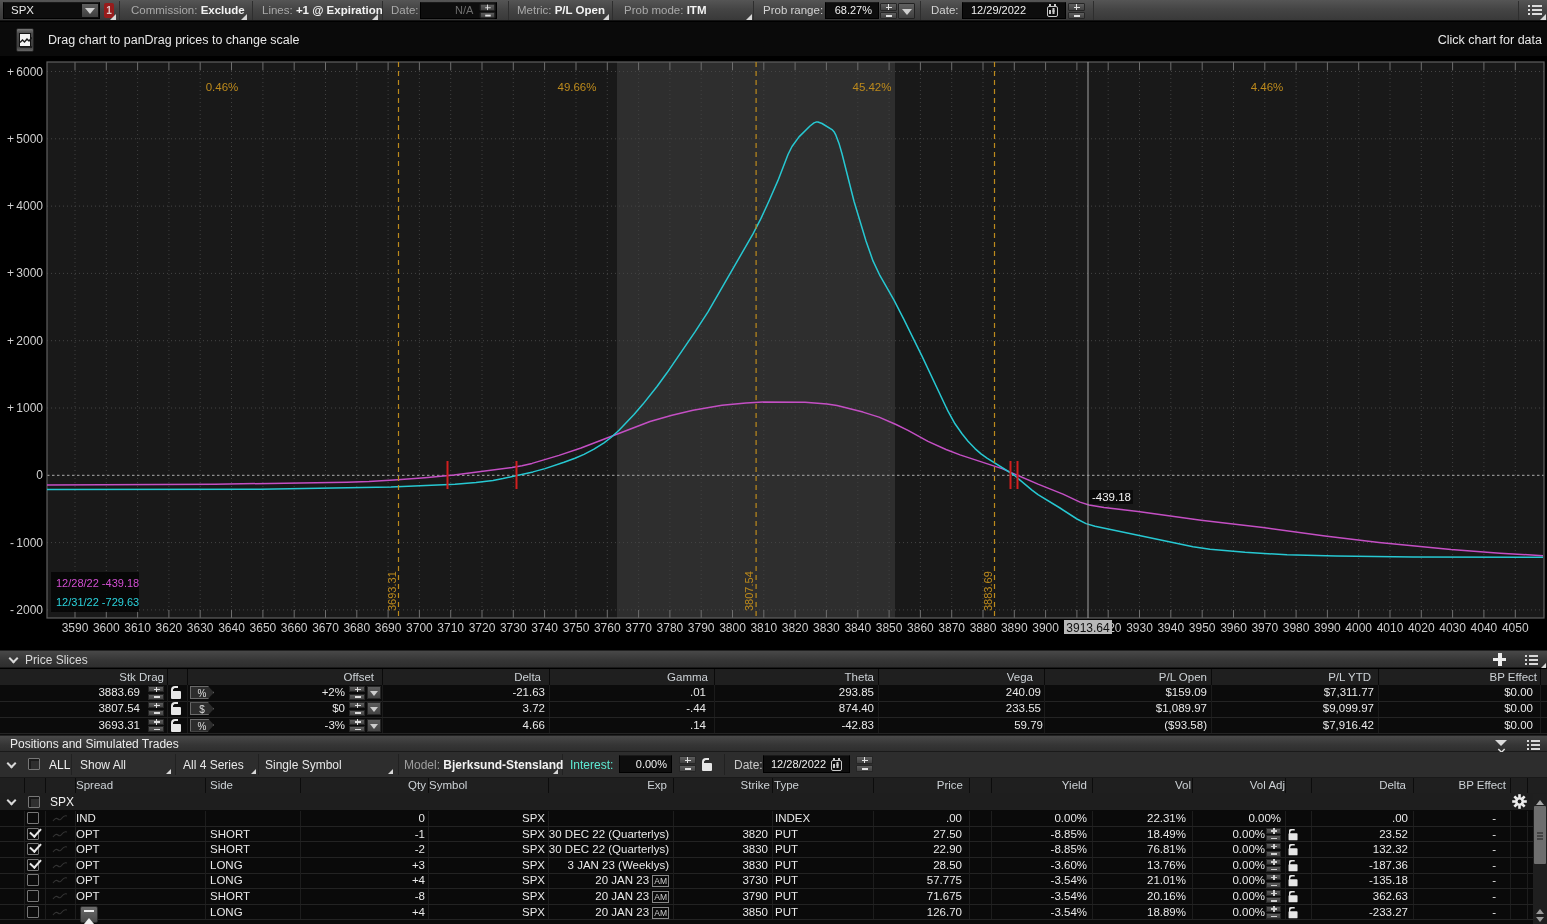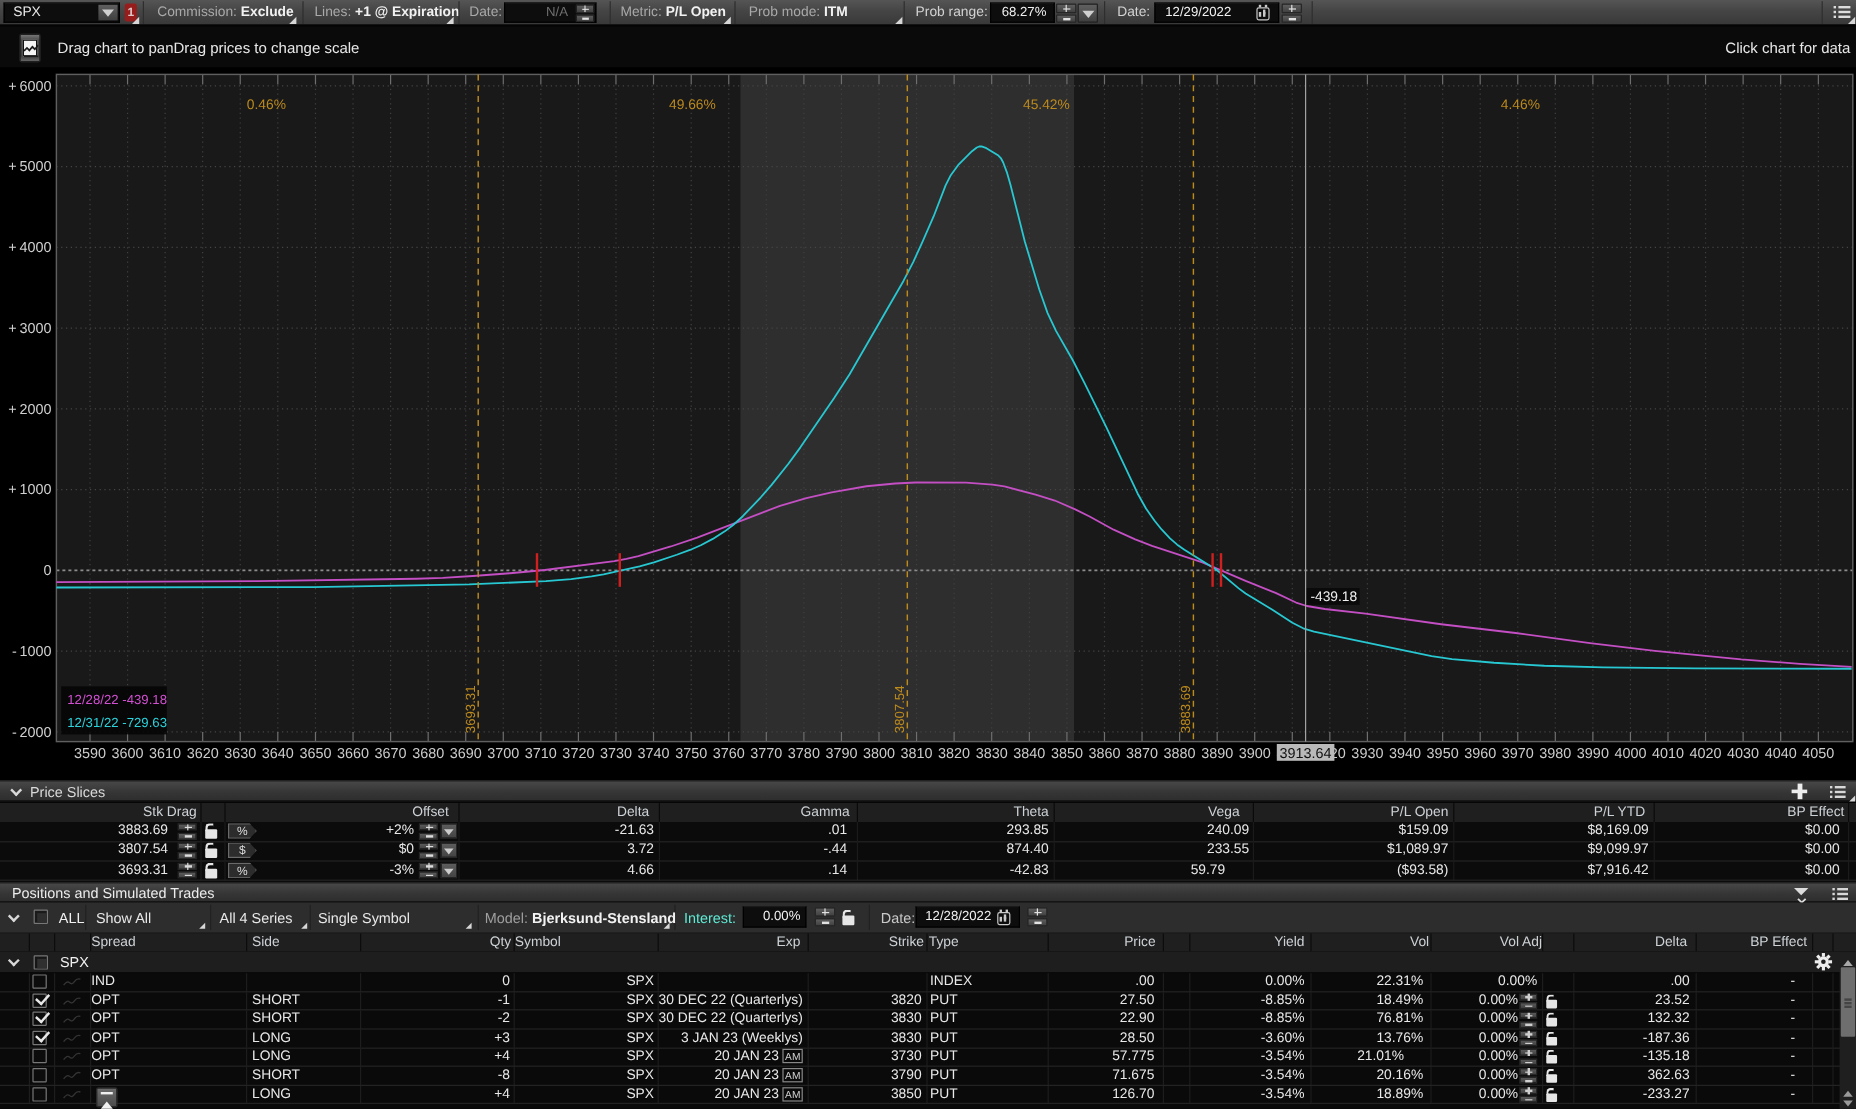--- a/index.html
+++ b/index.html
@@ -398,21 +398,21 @@
         <div style="position:absolute;left:4.5px;top:1.5px;width:6px;height:1.5px;background:#ddd"></div>
       </div>
       <div style="position:absolute;left:367px;top:1px;width:14px;height:13px;background:linear-gradient(#5d5d5d,#434343);border:1px solid #262626">
         <div style="position:absolute;left:2px;top:4px;border:4.5px solid transparent;border-top:5.5px solid #ccc"></div>
       </div>
       <div class="cell" style="right:1002px;top:1px">-21.63</div>
       <div class="cell" style="right:841px;top:1px">.01</div>
       <div class="cell" style="right:673px;top:1px">293.85</div>
       <div class="cell" style="right:506px;top:1px">240.09</div>
       <div class="cell" style="right:340px;top:1px">$159.09</div>
-      <div class="cell" style="right:173px;top:1px">$8,169.09</div>
+      <div class="cell" style="right:173px;top:1px">$7,311.77</div>
       <div class="cell" style="right:14px;top:1px">$0.00</div>
       <div style="position:absolute;left:167px;top:0;width:1px;height:16px;background:#1b1b1b"></div>
       <div style="position:absolute;left:187px;top:0;width:1px;height:16px;background:#1b1b1b"></div>
       <div style="position:absolute;left:382px;top:0;width:1px;height:16px;background:#1b1b1b"></div>
       <div style="position:absolute;left:549px;top:0;width:1px;height:16px;background:#1b1b1b"></div>
       <div style="position:absolute;left:714px;top:0;width:1px;height:16px;background:#1b1b1b"></div>
       <div style="position:absolute;left:878px;top:0;width:1px;height:16px;background:#1b1b1b"></div>
       <div style="position:absolute;left:1044px;top:0;width:1px;height:16px;background:#1b1b1b"></div>
       <div style="position:absolute;left:1211px;top:0;width:1px;height:16px;background:#1b1b1b"></div>
       <div style="position:absolute;left:1378px;top:0;width:1px;height:16px;background:#1b1b1b"></div>
@@ -478,21 +478,21 @@
       </div>
       <div style="position:absolute;left:349px;top:8.6px;width:16px;height:6px;background:linear-gradient(#5d5d5d,#434343);border:1px solid #262626">
         <div style="position:absolute;left:4.5px;top:1.5px;width:6px;height:1.5px;background:#ddd"></div>
       </div>
       <div style="position:absolute;left:367px;top:1px;width:14px;height:13px;background:linear-gradient(#5d5d5d,#434343);border:1px solid #262626">
         <div style="position:absolute;left:2px;top:4px;border:4.5px solid transparent;border-top:5.5px solid #ccc"></div>
       </div>
       <div class="cell" style="right:1002px;top:1px">4.66</div>
       <div class="cell" style="right:841px;top:1px">.14</div>
       <div class="cell" style="right:673px;top:1px">-42.83</div>
-      <div class="cell" style="right:526px;top:1px">59.79</div>
+      <div class="cell" style="right:504px;top:1px">59.79</div>
       <div class="cell" style="right:340px;top:1px">($93.58)</div>
       <div class="cell" style="right:173px;top:1px">$7,916.42</div>
       <div class="cell" style="right:14px;top:1px">$0.00</div>
       <div style="position:absolute;left:167px;top:0;width:1px;height:16px;background:#1b1b1b"></div>
       <div style="position:absolute;left:187px;top:0;width:1px;height:16px;background:#1b1b1b"></div>
       <div style="position:absolute;left:382px;top:0;width:1px;height:16px;background:#1b1b1b"></div>
       <div style="position:absolute;left:549px;top:0;width:1px;height:16px;background:#1b1b1b"></div>
       <div style="position:absolute;left:714px;top:0;width:1px;height:16px;background:#1b1b1b"></div>
       <div style="position:absolute;left:878px;top:0;width:1px;height:16px;background:#1b1b1b"></div>
       <div style="position:absolute;left:1044px;top:0;width:1px;height:16px;background:#1b1b1b"></div>
@@ -789,21 +789,21 @@
       </svg>
       <div class="cell" style="left:76px;top:1px">OPT</div>
       <div class="cell" style="left:210px;top:1px">LONG</div>
       <div class="cell" style="right:1122px;top:1px">+4</div>
       <div class="cell" style="right:1002px;top:1px">SPX</div>
       <div class="cell" style="right:878px;top:1px">20 JAN 23 <span style="border:1px solid #888;font-size:8.5px;padding:0 1px;color:#cfcfcf">AM</span></div>
       <div class="cell" style="right:779px;top:1px">3730</div>
       <div class="cell" style="left:775px;top:1px">PUT</div>
       <div class="cell" style="right:585px;top:1px">57.775</div>
       <div class="cell" style="right:460px;top:1px">-3.54%</div>
-      <div class="cell" style="right:377px;top:1px">21.01%</div>
+      <div class="cell" style="right:361px;top:1px">21.01%</div>
       <div class="cell" style="right:282px;top:1px">0.00%</div>
       <div style="position:absolute;left:1266px;top:1px;width:15px;height:6px;background:linear-gradient(#5a5a5a,#404040);border:1px solid #262626">
         <div style="position:absolute;left:4px;top:1.5px;width:6px;height:1.5px;background:#cfcfcf"></div>
         <div style="position:absolute;left:6.2px;top:-0.6px;width:1.5px;height:5.6px;background:#cfcfcf"></div>
       </div>
       <div style="position:absolute;left:1266px;top:8.4px;width:15px;height:6px;background:linear-gradient(#5a5a5a,#404040);border:1px solid #262626">
         <div style="position:absolute;left:4px;top:1.8px;width:6px;height:1.5px;background:#cfcfcf"></div>
       </div>
       <div class="lock" style="left:1288px;top:1px;transform:scale(0.9)"></div>
       <div class="cell" style="right:139px;top:1px">-135.18</div>

